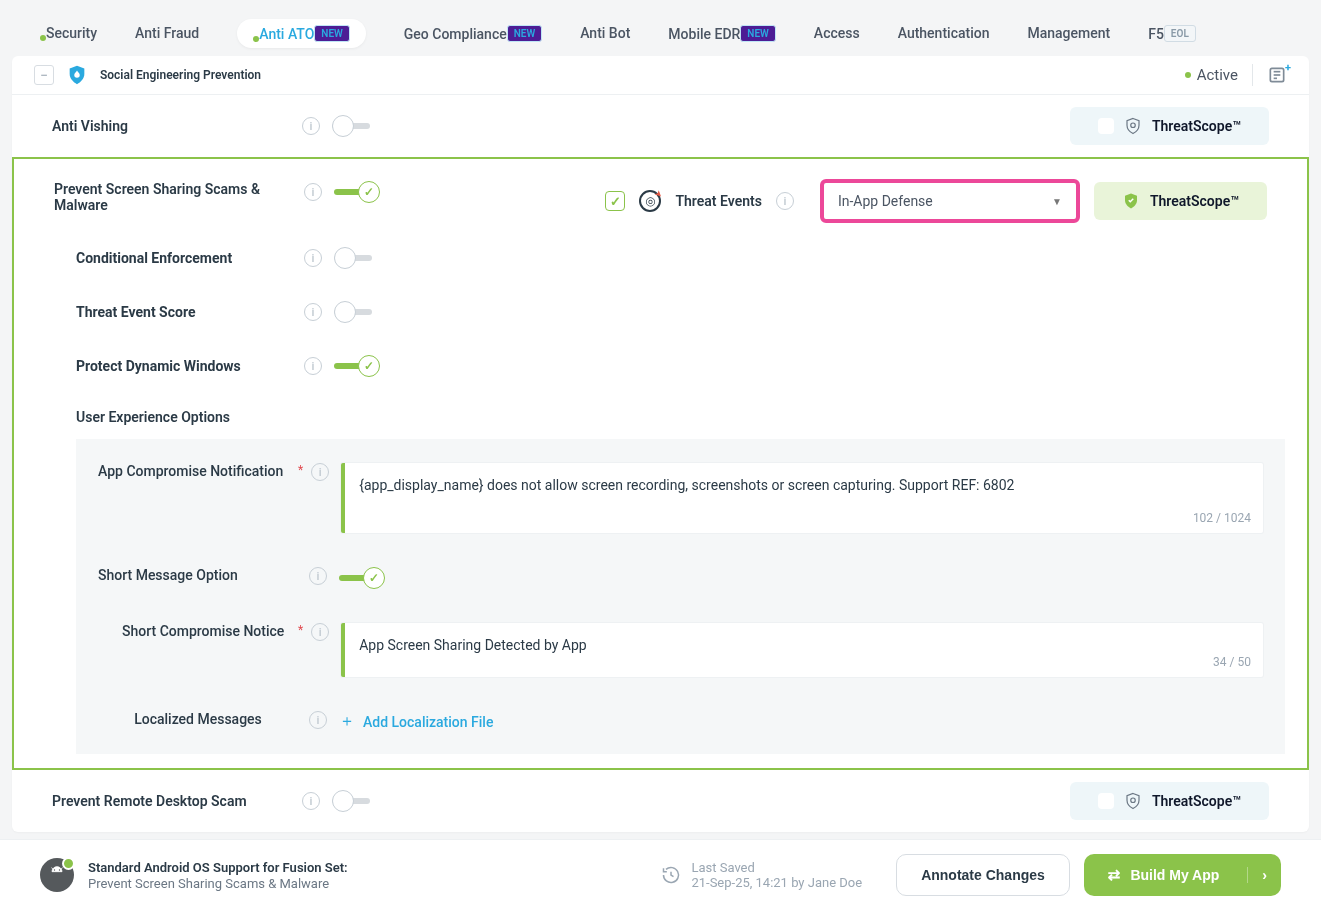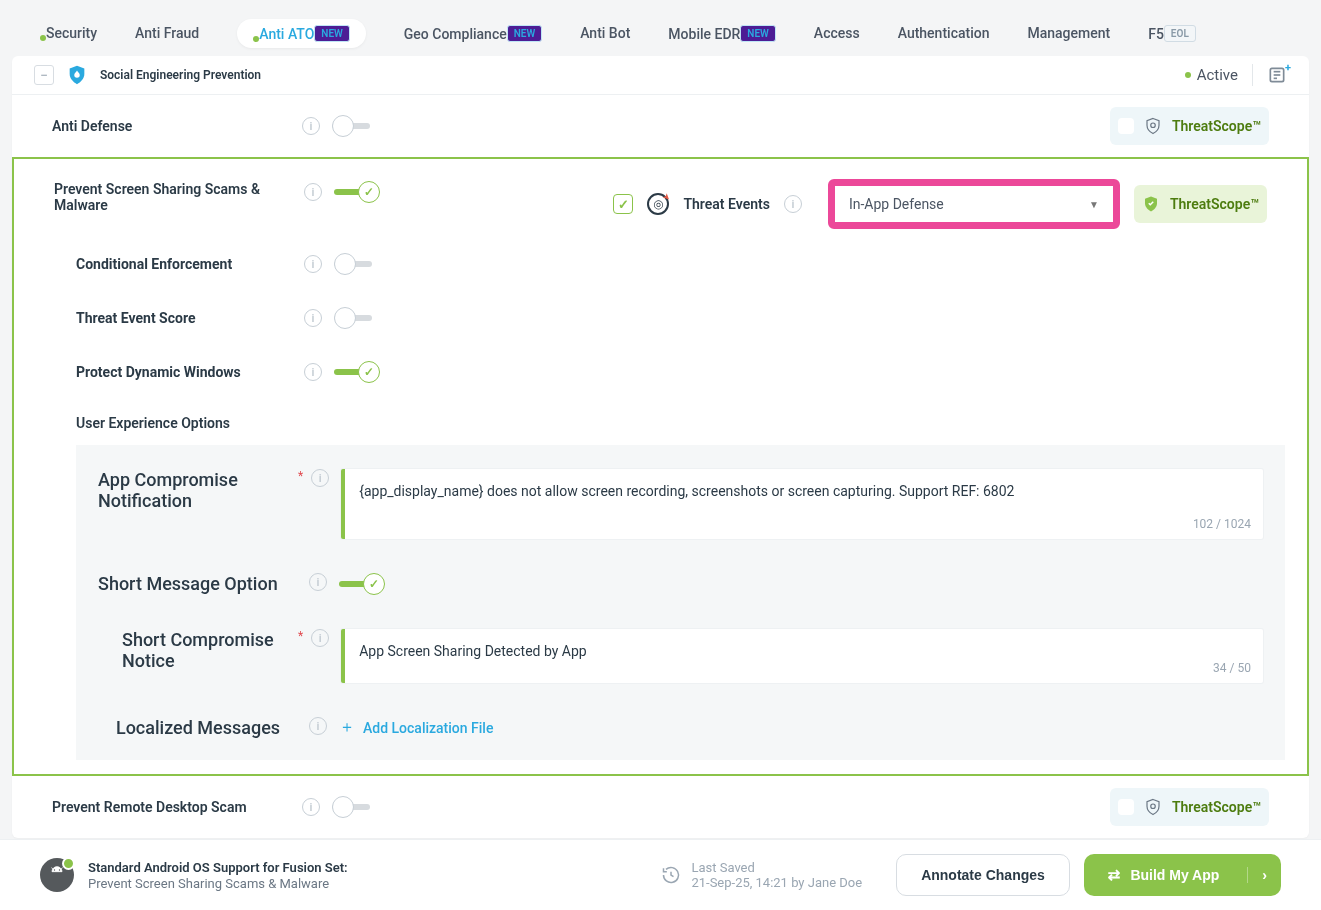--- a/index.html
+++ b/index.html
@@ -79,23 +79,23 @@
   .toggle .knob { position: absolute; top: 0; width: 22px; height: 22px; border-radius: 50%; background: #fff; border: 1.5px solid #c7cfd6; }
   .toggle.off .knob { left: 0; }
   .toggle.on .track { background: #8bc34a; }
   .toggle.on .knob { right: 0; left: auto; border-color: #8bc34a; display:flex; align-items:center; justify-content:center; }
   .toggle.on .knob::after { content: "✓"; color: #8bc34a; font-size: 12px; font-weight: bold; }
 
   .threatscope-chip {
     margin-left: auto;
     background: #eef6f9;
     border-radius: 6px;
-    padding: 10px 8px;
+    padding: 10px 28px;
     display: flex; align-items: center; gap: 10px;
-    font-weight: 600; color: #4d7c0f;
+    font-weight: 600; color: #0f172a;
   }
   .threatscope-chip.active { background: #e9f4d9; }
   .chip-box { width: 16px; height: 16px; border-radius: 4px; background: #fff; }
   .chip-shield { width: 18px; height: 18px; }
 
   
   .expanded {
     border: 2px solid #8bc34a;
     margin: 0;
     padding: 20px 0 14px 0;
@@ -117,21 +117,21 @@
   }
   .threat-icon {
     width: 22px; height: 22px; border-radius: 50%; border: 2px solid #2b3a46;
     display: flex; align-items: center; justify-content: center; color: #2b3a46; font-size: 12px;
     position: relative;
   }
   .threat-arrow { position: absolute; top:-3px; right:-3px; font-size: 9px; color: #e65a46; transform: rotate(45deg); }
   .threat-label { font-weight: 600; color: #2b3a46; }
 
   .select {
-    border: 7px solid #ec4899; border-radius: 6px; padding: 10px 14px; width: 292px;
+    border: 4px solid #ec4899; border-radius: 6px; padding: 10px 14px; width: 260px;
     display: flex; align-items: center; background: #fff; color: #4b5563;
   }
   .select .caret { margin-left: auto; color: #777; font-size: 10px; }
 
   .sub-rows { padding: 24px 40px 0 62px; }
   .sub-row {
     display: flex; align-items: center; margin-bottom: 32px;
   }
   .sub-row .row-label { width: 228px; font-weight: 700; }
   .section-h {
@@ -140,21 +140,21 @@
 
   .ux-block {
     background: #f5f7f8;
     margin: 14px 22px 0 62px;
     padding: 24px 0 22px 0;
   }
   .ux-row {
     display: flex; align-items: flex-start; padding: 0 22px 34px 22px;
   }
   .ux-row:last-child { padding-bottom: 0; text-align: center; }
-  .ux-label { width: 200px; font-weight: 500; font-size: 18px; color: #2b3a46; }
+  .ux-label { width: 200px; font-weight: 500; font-size: 14px; color: #2b3a46; }
   .req { color: #e0494e; font-size: 12px; margin-right: 8px; }
 
   .textarea-wrap {
     flex: 1; background: #fff; border-left: 4px solid #8bc34a; border-radius: 2px;
     position: relative; padding: 14px 14px 30px 14px; min-height: 70px;
     box-shadow: 0 0 0 1px #eef1f3;
   }
   .textarea-wrap.short { min-height: 46px; padding-bottom: 24px; }
   .textarea-content { font-size: 14px; color: #2b3a46; }
   .counter { position: absolute; right: 12px; bottom: 8px; font-size: 12px; color: #9aa6b2; }
@@ -247,21 +247,21 @@
         <rect x="4" y="4" width="16" height="16" rx="2"></rect>
           <line x1="8" y1="8" x2="16" y2="8"></line>
           <line x1="8" y1="12" x2="16" y2="12"></line>
           <line x1="8" y1="16" x2="12" y2="16"></line>
       </svg>
       <span class="plus-badge">+</span>
     </div>
   </div>
 
   <div class="row simple">
-    <div class="row-label">Anti Defense</div>
+    <div class="row-label">Anti Vishing</div>
     <div class="info">i</div>
     <div class="toggle off">
       <div class="track"></div>
         <div class="knob"></div>
     </div>
     <div class="threatscope-chip">
       <div class="chip-box"></div>
       <svg class="chip-shield" viewBox="0 0 24 24" fill="none" stroke="#6b7784" stroke-width="1.6">
           <path d="M12 2 L20 5 V11 C20 16 16 20 12 22 C8 20 4 16 4 11 V5 Z"></path>
           <circle cx="12" cy="11" r="3"></circle>

